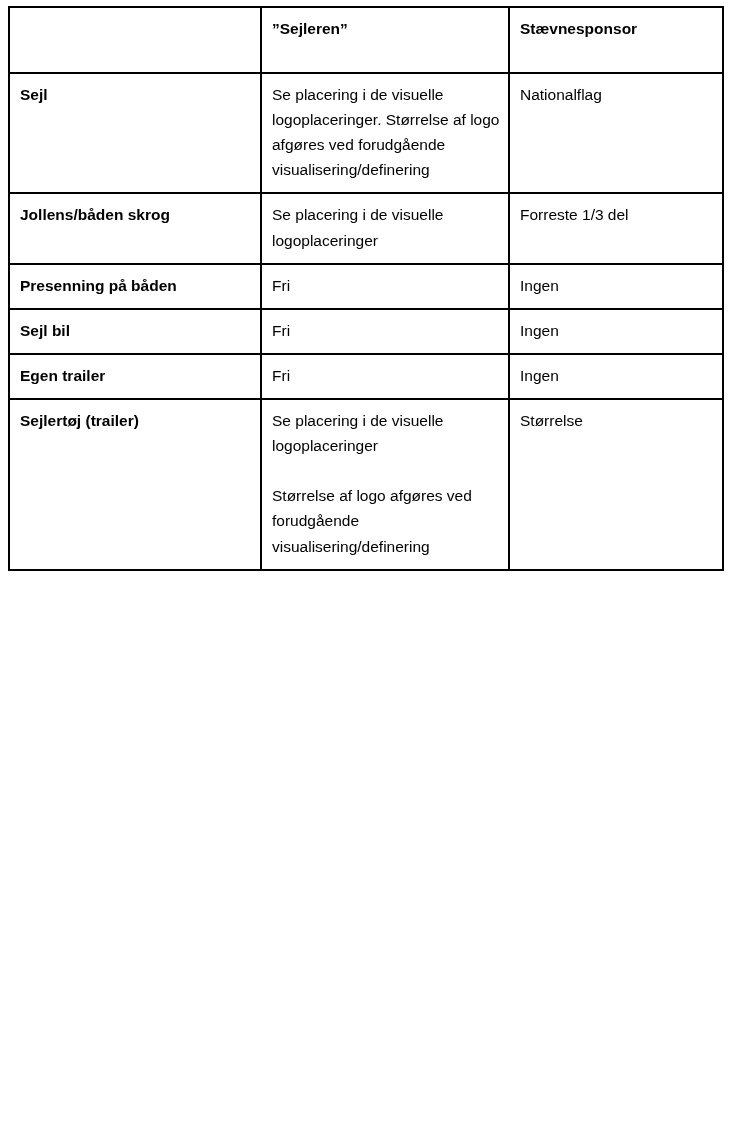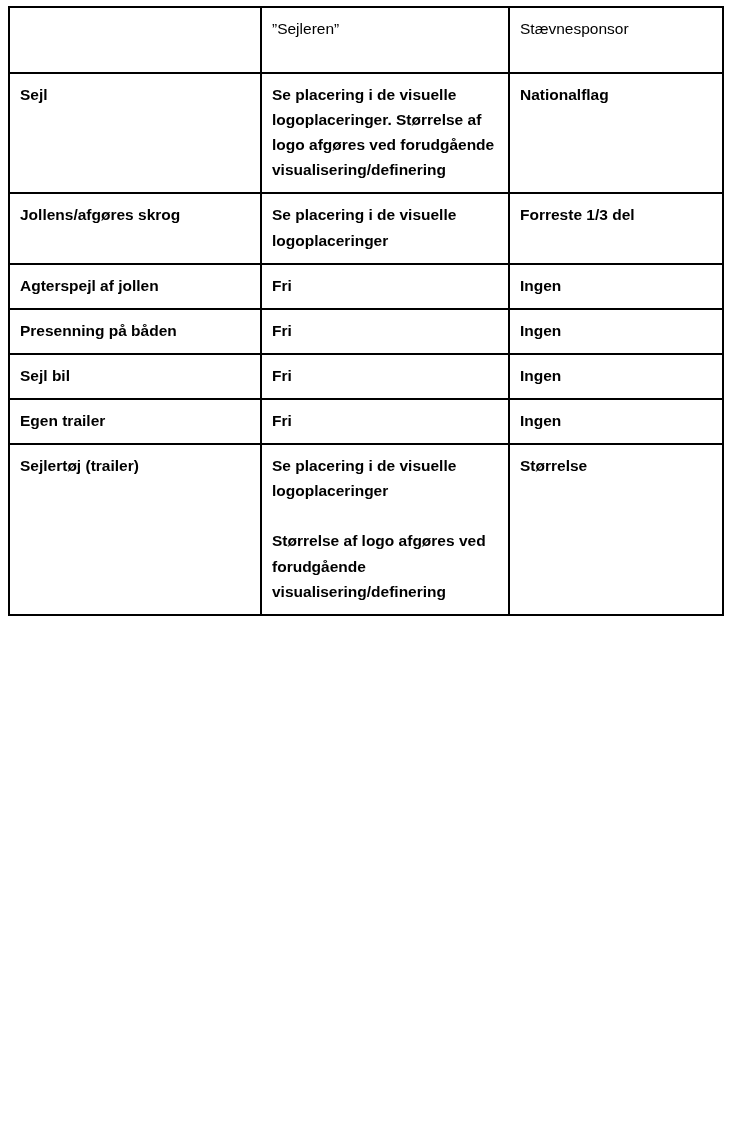--- a/index.html
+++ b/index.html
@@ -33,33 +33,33 @@
     padding: 8px 8px 10px 10px;
     font-size: 15.5px;
     line-height: 1.62;
     text-align: left;
   }
   col.col-item { width: 252px; }
   col.col-sailor { width: 248px; }
   col.col-sponsor { width: 214px; }
 
   th.head-cell {
-    font-weight: normal;
+    font-weight: bold;
     font-size: 15.5px;
     height: 46px;
     padding-top: 8px;
     padding-bottom: 8px;
     border-radius: 24px;
   }
   td.item-cell {
     font-weight: bold;
     margin-left: 38px;
   }
   td.text-cell {
-    font-weight: bold;
+    font-weight: normal;
     margin-left: 8px;
   }
   .cell-para {
     margin: 0;
   }
   .cell-para + .cell-para {
     margin-top: 1.62em;
   }
   .tall-row td { }
 </style>
@@ -84,35 +84,26 @@
       <tr>
         <td class="item-cell">Sejl</td>
         <td class="text-cell">
           <p class="cell-para">Se placering i de visuelle logoplaceringer. Størrelse af logo afgøres ved forudgående visualisering/definering</p>
         </td>
         <td class="text-cell">
           <p class="cell-para">Nationalflag</p>
         </td>
       </tr>
       <tr>
-        <td class="item-cell">Jollens/afgøres skrog</td>
+        <td class="item-cell">Jollens/båden skrog</td>
         <td class="text-cell">
           <p class="cell-para">Se placering i de visuelle logoplaceringer</p>
         </td>
         <td class="text-cell">
           <p class="cell-para">Forreste 1/3 del</p>
-        </td>
-      </tr>
-      <tr>
-        <td class="item-cell">Agterspejl af jollen</td>
-        <td class="text-cell">
-          <p class="cell-para">Fri</p>
-        </td>
-        <td class="text-cell">
-          <p class="cell-para">Ingen</p>
         </td>
       </tr>
       <tr>
         <td class="item-cell">Presenning på båden</td>
         <td class="text-cell">
           <p class="cell-para">Fri</p>
         </td>
         <td class="text-cell">
           <p class="cell-para">Ingen</p>
         </td>

